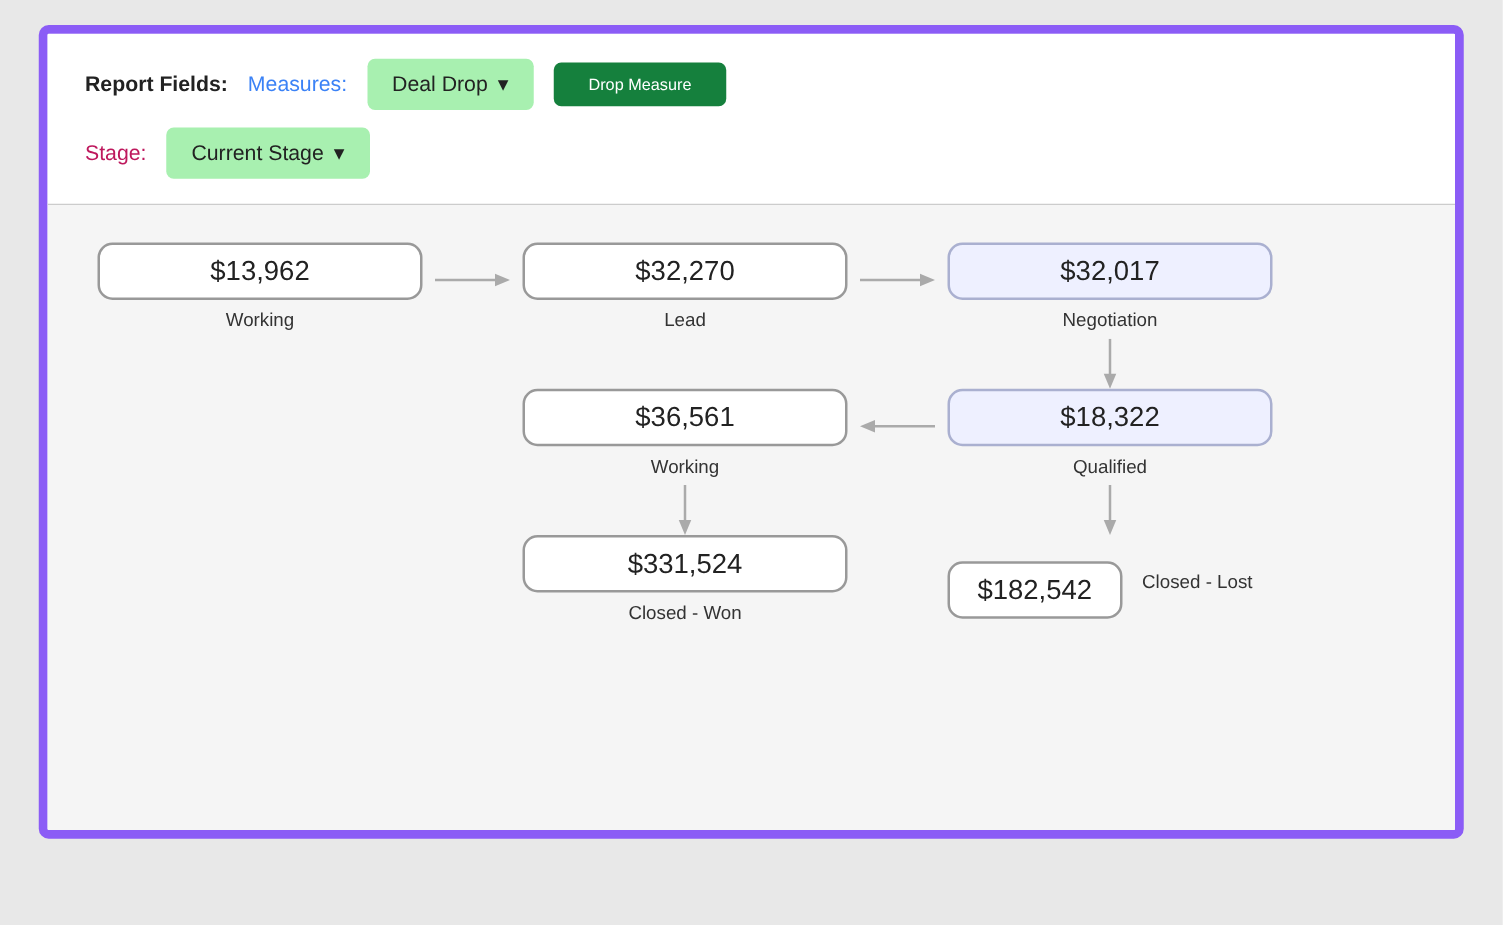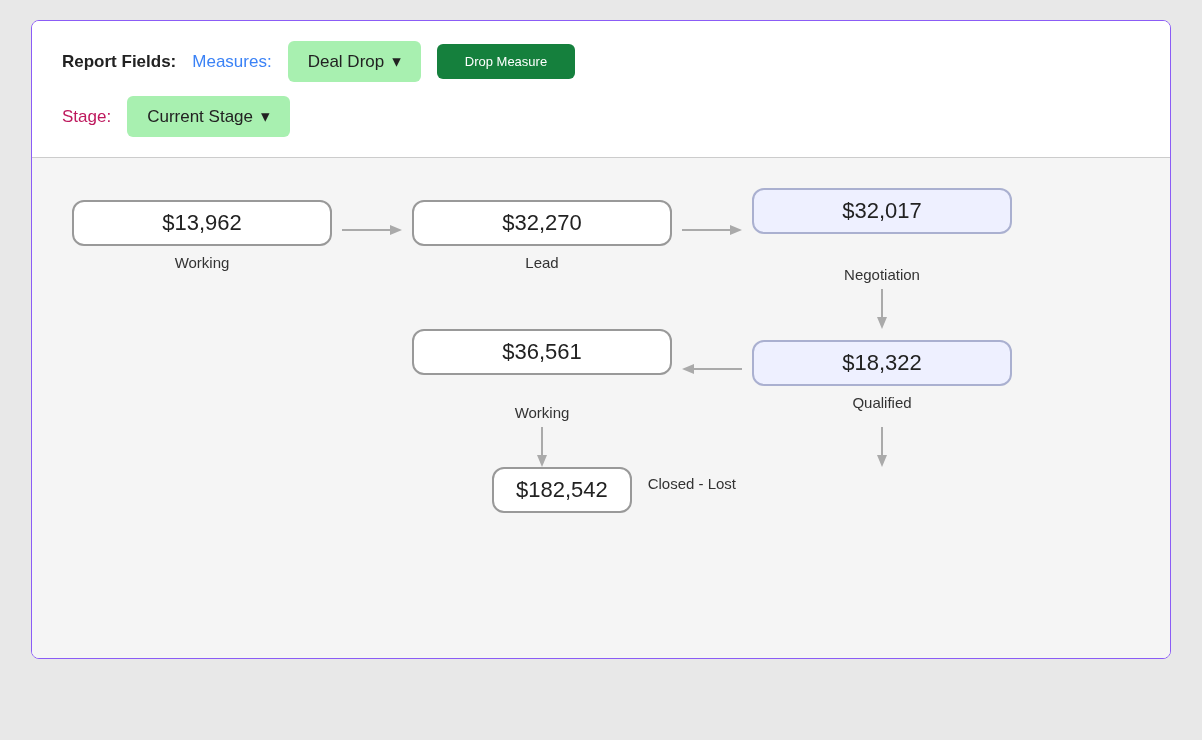--- a/index.html
+++ b/index.html
@@ -8,21 +8,21 @@
       font-family: -apple-system, BlinkMacSystemFont, 'Segoe UI', Arial, sans-serif;
       display: flex;
       justify-content: center;
       align-items: flex-start;
       padding: 20px;
       min-height: 740px;
     }
     .container {
       background: #fff;
       border-radius: 8px;
-      border: 1px solid #8b5cf6;
+      border: 7px solid #8b5cf6;
       width: 1140px;
       padding: 0;
       overflow: hidden;
     }
     
     .toolbar {
       background: #fff;
       padding: 20px 30px 20px 30px;
       border-bottom: 1px solid #ccc;
     }
@@ -153,21 +153,21 @@
         </div>
         <div class="flow-label">Lead</div>
       </div>
 
       <div style="width:80px;display:flex;align-items:center;justify-content:center;padding-bottom:28px;">
         <svg width="60" height="20" viewBox="0 0 60 20">
           <line x1="0" y1="10" x2="48" y2="10" stroke="#aaa" stroke-width="2"></line>
           <polygon points="48,5 60,10 48,15" fill="#aaa"></polygon>
         </svg>
       </div>
-      <div style="display:flex;flex-direction:column;align-items:center;width:260px;gap:24px;">
+      <div style="display:flex;flex-direction:column;align-items:center;width:260px;">
         <div class="flow-box highlight">
           <span>$32,017</span>
         </div>
         <div class="flow-label">Negotiation</div>
       </div>
     </div>
 
     <div style="display:flex;align-items:flex-start;">
       <div style="width:260px;"></div>
       <div style="width:80px;"></div>
@@ -177,21 +177,21 @@
         <svg width="20" height="40" viewBox="0 0 20 40">
           <line x1="10" y1="0" x2="10" y2="32" stroke="#aaa" stroke-width="2"></line>
           <polygon points="5,28 10,40 15,28" fill="#aaa"></polygon>
         </svg>
       </div>
     </div>
 
     <div class="row2" style="display:flex;align-items:center;margin-bottom:0;">
       <div style="width:260px;"></div>
       <div style="width:80px;"></div>
-      <div style="display:flex;flex-direction:column;align-items:center;width:260px;gap:21px;">
+      <div style="display:flex;flex-direction:column;align-items:center;width:260px;">
         <div class="flow-box">
           <span>$36,561</span>
         </div>
         <div class="flow-label">Working</div>
       </div>
 
       <div style="width:80px;display:flex;align-items:center;justify-content:center;padding-bottom:28px;">
         <svg width="60" height="20" viewBox="0 0 60 20">
           <line x1="60" y1="10" x2="12" y2="10" stroke="#aaa" stroke-width="2"></line>
           <polygon points="12,5 0,10 12,15" fill="#aaa"></polygon>
@@ -219,20 +219,26 @@
         <svg width="20" height="40" viewBox="0 0 20 40">
           <line x1="10" y1="0" x2="10" y2="32" stroke="#aaa" stroke-width="2"></line>
           <polygon points="5,28 10,40 15,28" fill="#aaa"></polygon>
         </svg>
       </div>
     </div>
 
     <div class="row3" style="display:flex;align-items:center;margin-bottom:0;">
       <div style="width:260px;"></div>
       <div style="width:80px;"></div>
+      <div style="display:flex;flex-direction:column;align-items:center;width:260px;">
+        <div class="flow-box">
+          <span>$331,524</span>
+        </div>
+        <div class="flow-label">Closed - Won</div>
+      </div>
       <div style="width:80px;"></div>
       <div style="display:flex;flex-direction:row;align-items:flex-start;width:260px;">
         <div class="flow-box">
           <span>$182,542</span>
         </div>
         <div class="flow-label">Closed - Lost</div>
       </div>
     </div>
 
   </div>

